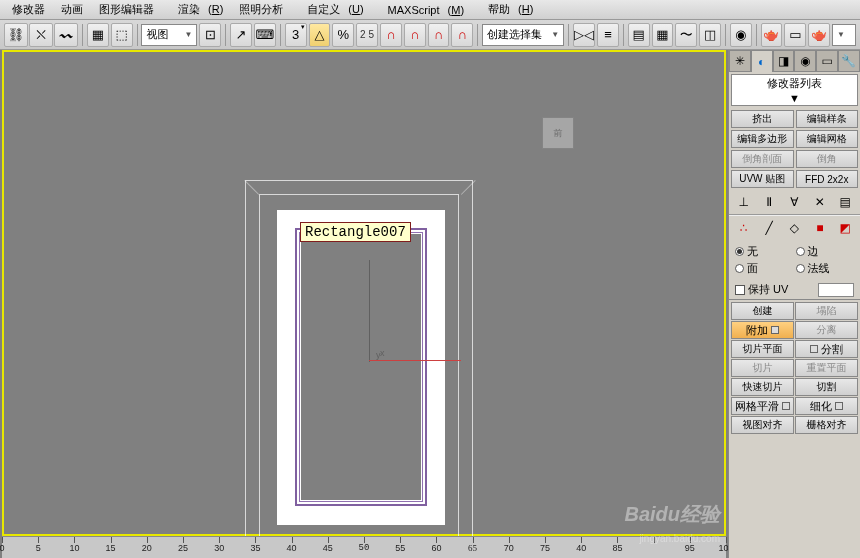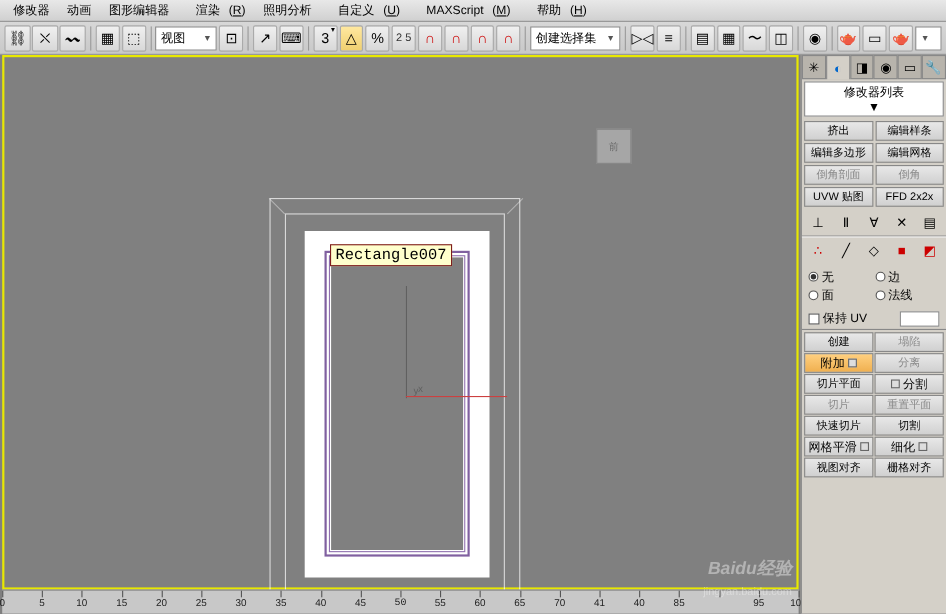--- a/index.html
+++ b/index.html
@@ -78,21 +78,21 @@
     .check-opt { display: flex; align-items: center; gap: 3px; padding: 2px 6px; font-size: 10px; }
     .checkbox { width: 10px; height: 10px; border: 1px solid #555; background: #fff; }
     .spinner-small { width: 36px; height: 14px; background: #fff; border: 1px solid #888; margin-left: auto; }
     
     .action-grid { display: grid; grid-template-columns: 1fr 1fr; gap: 1px; padding: 2px; }
     .act-btn { height: 18px; background: linear-gradient(#e8e8e8,#d0d0d0); border: 1px solid #888; display: flex; align-items: center; justify-content: center; font-size: 10px; cursor: pointer; position: relative; }
     .act-btn.orange { background: linear-gradient(#ffd080,#f0b050); align-items: center; }
     .act-btn.disabled { color: #888; }
     .act-btn .sq { width: 8px; height: 8px; border: 1px solid #666; margin-left: 3px; background: #ddd; }
     
-    .watermark { position: absolute; bottom: 30px; right: 140px; color: rgba(255,255,255,0.4); font-size: 16px; font-weight: bold; font-style: italic; pointer-events: none; }
+    .watermark { position: absolute; bottom: 30px; right: 140px; color: rgba(255,255,255,0.4); font-size: 20px; font-weight: bold; font-style: italic; pointer-events: none; }
     .watermark-sub { position: absolute; bottom: 14px; right: 140px; color: rgba(255,255,255,0.35); font-size: 10px; pointer-events: none; }
   </style>
 </head>
 <body>
 
 <div class="menubar">
   <span>修改器</span>
   <span>动画</span>
   <span>图形编辑器</span>
   <span><span>渲染</span>(<u>R</u>)</span>
@@ -205,25 +205,25 @@
       <div class="tick-label" style="left: 40%;">40</div>
       <div class="tick" style="left: 45%;"></div>
       <div class="tick-label" style="left: 45%;">45</div>
       <div class="tick" style="left: 50%;"></div>
       <div class="tick-label" style="left: 50%; font-family: Liberation Mono, monospace;">50</div>
       <div class="tick" style="left: 55%;"></div>
       <div class="tick-label" style="left: 55%;">55</div>
       <div class="tick" style="left: 60%;"></div>
       <div class="tick-label" style="left: 60%;">60</div>
       <div class="tick" style="left: 65%;"></div>
-      <div class="tick-label" style="left: 65%;">65</div>
+      <div class="tick-label" style="left: 65%; font-family: Liberation Serif, serif;">65</div>
       <div class="tick" style="left: 70%;"></div>
       <div class="tick-label" style="left: 70%;">70</div>
       <div class="tick" style="left: 75%;"></div>
-      <div class="tick-label" style="left: 75%;">41</div>
+      <div class="tick-label" style="left: 75%;">75</div>
       <div class="tick" style="left: 80%;"></div>
       <div class="tick-label" style="left: 80%;">40</div>
       <div class="tick" style="left: 85%;"></div>
       <div class="tick-label" style="left: 85%;">85</div>
       <div class="tick" style="left: 90%;"></div>
       <div class="tick-label" style="left: 90%; margin-top: 28px;">90</div>
       <div class="tick" style="left: 95%;"></div>
       <div class="tick-label" style="left: 95%;">95</div>
       <div class="tick" style="left: 100%;"></div>
       <div class="tick-label" style="left: 100%;">100</div>

